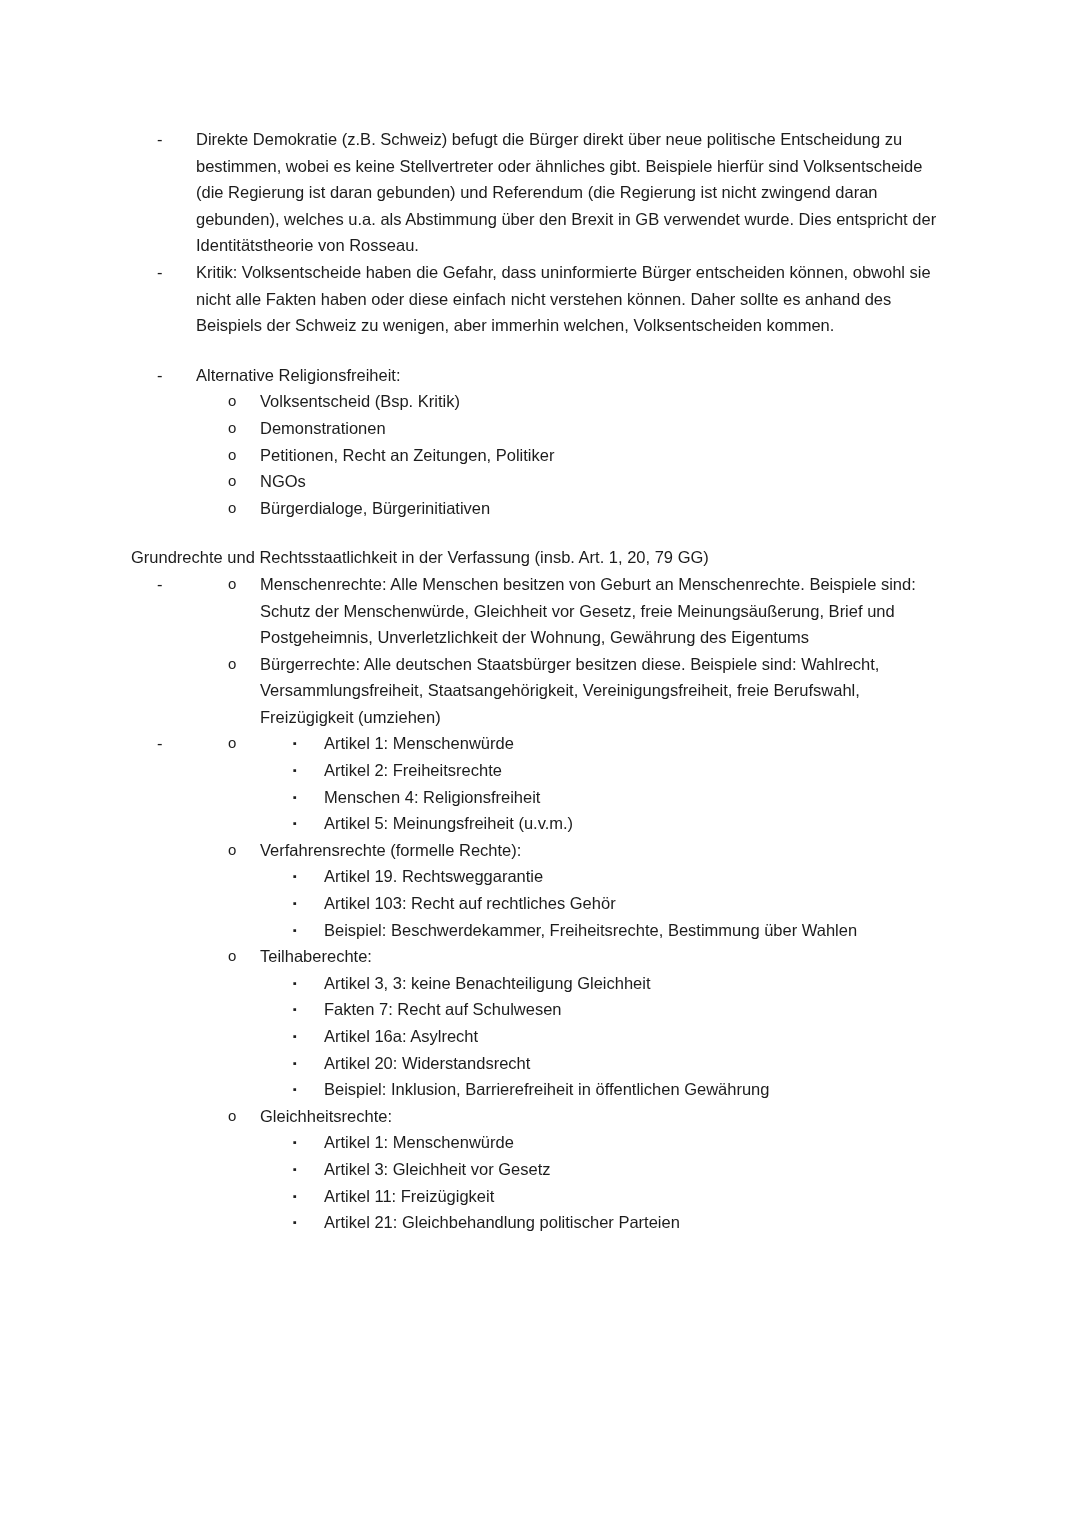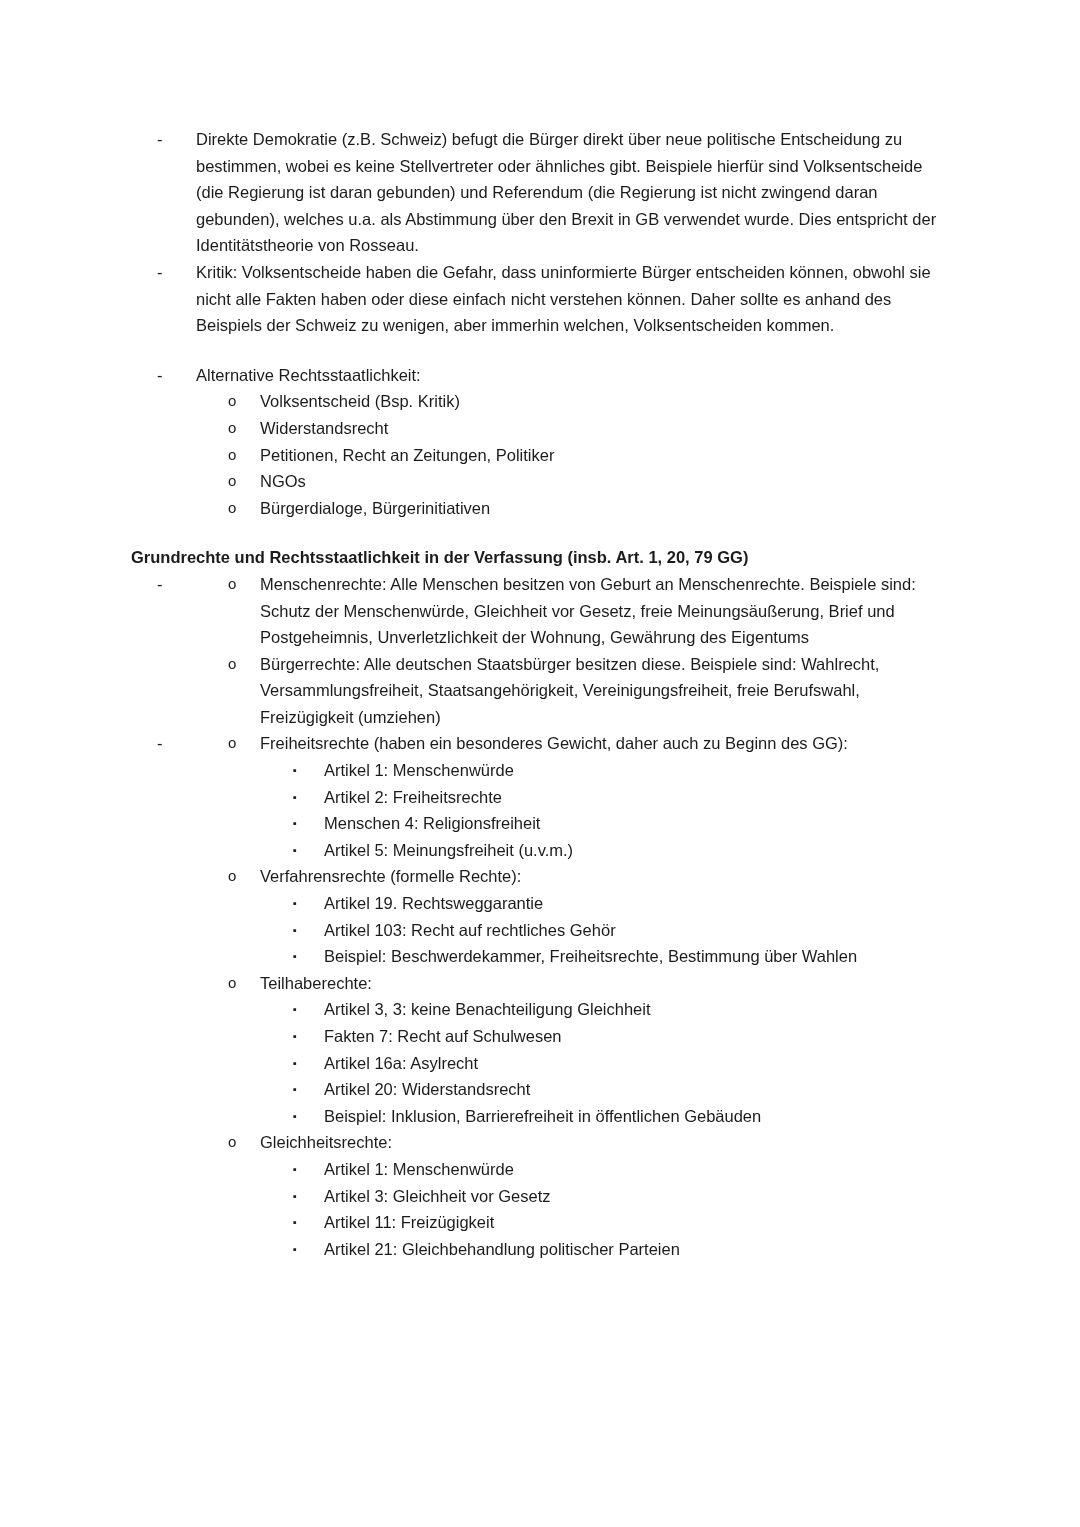--- a/index.html
+++ b/index.html
@@ -23,50 +23,50 @@
     line-height: 26.6px;
     -webkit-font-smoothing: antialiased;
   }
   .li { position: relative; }
   .l1 { padding-left: 65px; }
   .l1 > .mk { position: absolute; left: 26px; top: 0; }
   .l2 { padding-left: 129px; }
   .l2 > .mk { position: absolute; left: 97px; top: 0; font-size: 15px; }
   .l3 { padding-left: 193px; }
   .l3 > .mk { position: absolute; left: 162px; top: 0; font-size: 11px; }
-  .heading { font-weight: bold; }
+  .heading { font-weight: normal; }
   .blank { height: 23px; }
 </style>
 </head>
 <body>
 
 <div class="page">
 
   <div class="li l1">
     <span class="mk">-</span>
     <span>Direkte Demokratie (z.B. Schweiz) befugt die Bürger direkt über neue politische Entscheidung zu bestimmen, wobei es keine Stellvertreter oder ähnliches gibt. Beispiele hierfür sind Volksentscheide (die Regierung ist daran gebunden) und Referendum (die Regierung ist nicht zwingend daran gebunden), welches u.a. als Abstimmung über den Brexit in GB verwendet wurde. Dies entspricht der Identitätstheorie von Rosseau.</span>
   </div>
   <div class="li l1">
     <span class="mk">-</span>
     <span>Kritik: Volksentscheide haben die Gefahr, dass uninformierte Bürger entscheiden können, obwohl sie nicht alle Fakten haben oder diese einfach nicht verstehen können. Daher sollte es anhand des Beispiels der Schweiz zu wenigen, aber immerhin welchen, Volksentscheiden kommen.</span>
   </div>
 
   <div class="blank"></div>
 
   <div class="li l1">
     <span class="mk">-</span>
-    <span>Alternative Rechtsstaatlichkeit:</span>
+    <span>Alternative Religionsfreiheit:</span>
   </div>
   <div class="li l2">
     <span class="mk">o</span>
     <span>Volksentscheid (Bsp. Kritik)</span>
   </div>
   <div class="li l2">
     <span class="mk">o</span>
-    <span>Widerstandsrecht</span>
+    <span>Demonstrationen</span>
   </div>
   <div class="li l2">
     <span class="mk">o</span>
     <span>Petitionen, Recht an Zeitungen, Politiker</span>
   </div>
   <div class="li l2">
     <span class="mk">o</span>
     <span>NGOs</span>
   </div>
   <div class="li l2">
@@ -89,21 +89,20 @@
     <span class="mk">o</span>
     <span>Bürgerrechte: Alle deutschen Staatsbürger besitzen diese. Beispiele sind: Wahlrecht, Versammlungsfreiheit, Staatsangehörigkeit, Vereinigungsfreiheit, freie Berufswahl, Freizügigkeit (umziehen)</span>
   </div>
 
   <div class="li l1">
     <span class="mk">-</span>
   </div>
 
   <div class="li l2">
     <span class="mk">o</span>
-    <span>Freiheitsrechte (haben ein besonderes Gewicht, daher auch zu Beginn des GG):</span>
   </div>
   <div class="li l3">
     <span class="mk">▪</span>
     <span>Artikel 1: Menschenwürde</span>
   </div>
   <div class="li l3">
     <span class="mk">▪</span>
     <span>Artikel 2: Freiheitsrechte</span>
   </div>
   <div class="li l3">
@@ -147,21 +146,21 @@
   <div class="li l3">
     <span class="mk">▪</span>
     <span>Artikel 16a: Asylrecht</span>
   </div>
   <div class="li l3">
     <span class="mk">▪</span>
     <span>Artikel 20: Widerstandsrecht</span>
   </div>
   <div class="li l3">
     <span class="mk">▪</span>
-    <span>Beispiel: Inklusion, Barrierefreiheit in öffentlichen Gebäuden</span>
+    <span>Beispiel: Inklusion, Barrierefreiheit in öffentlichen Gewährung</span>
   </div>
 
   <div class="li l2">
     <span class="mk">o</span>
     <span>Gleichheitsrechte:</span>
   </div>
   <div class="li l3">
     <span class="mk">▪</span>
     <span>Artikel 1: Menschenwürde</span>
   </div>

